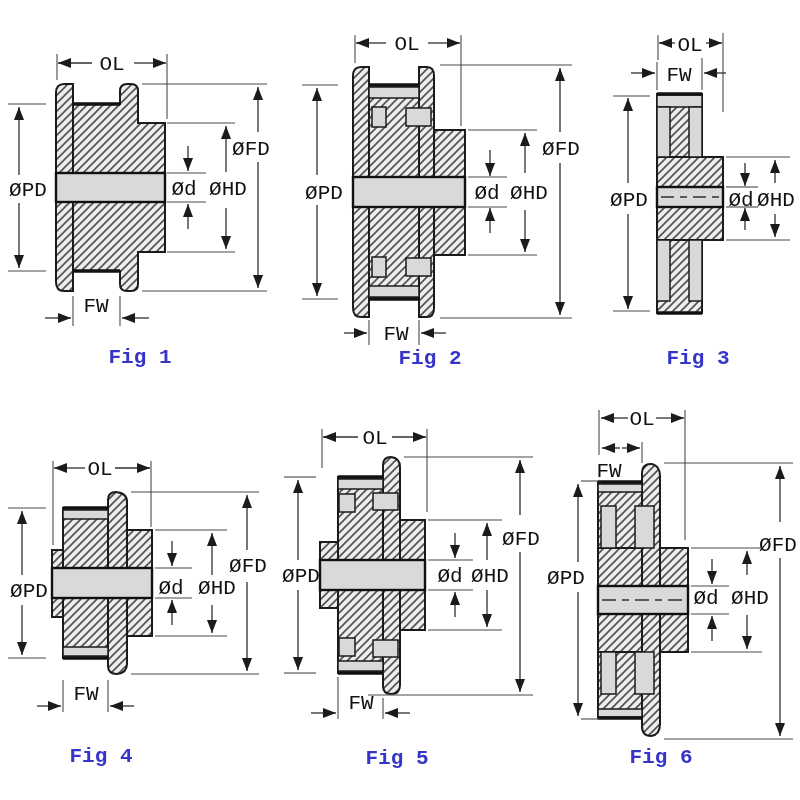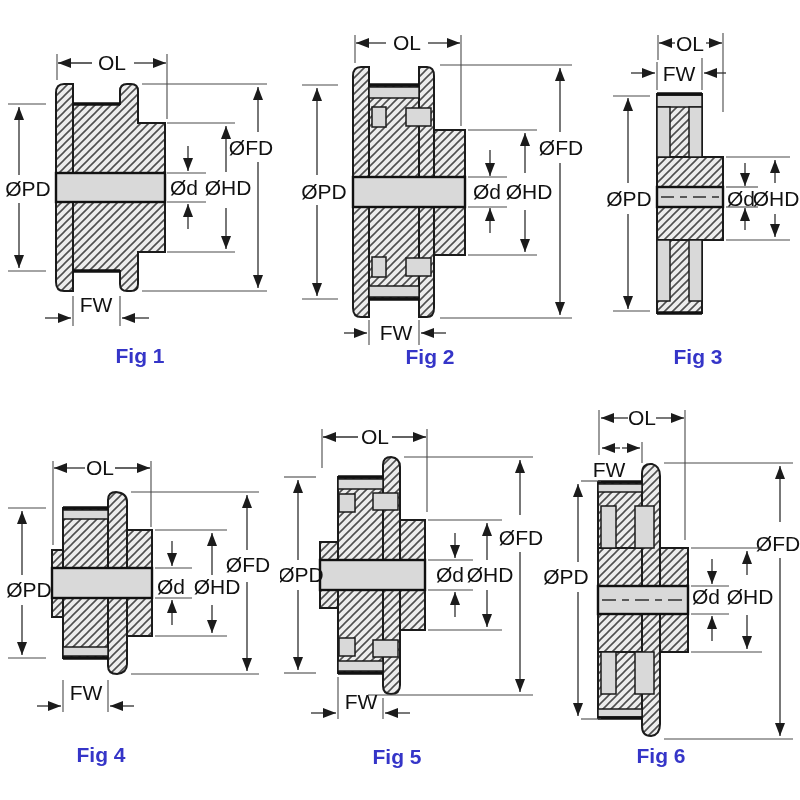--- a/index.html
+++ b/index.html
@@ -1,17 +1,17 @@
 <!DOCTYPE html>
 <html><head>
 <meta charset="utf-8">
 <style>
   html,body{margin:0;padding:0;background:#ffffff;}
   #canvas{position:relative;width:800px;height:800px;background:#fff;overflow:hidden;
-          font-family:Liberation Sans, sans-serif;}
+          font-family:Liberation Mono, monospace;}
   svg.fig{position:absolute;}
   .thick{stroke:#111;stroke-width:3.5;fill:none;}
   .dim{stroke:#2f2f2f;stroke-width:1.3;fill:none;}
   .ext{stroke:#4a4a4a;stroke-width:1.1;fill:none;}
   .lite{fill:#d9d9d9;stroke:#1b1b1b;stroke-width:1.5;}
   .bore{fill:#d9d9d9;stroke:#111;stroke-width:2.4;}
   .hat{fill:url(#hatch);stroke:#1b1b1b;stroke-width:2;}
   text.lbl{font-size:21px;fill:#111;text-anchor:middle;}
   text.cap{font-size:21px;font-weight:bold;text-anchor:middle;}
 </style>

